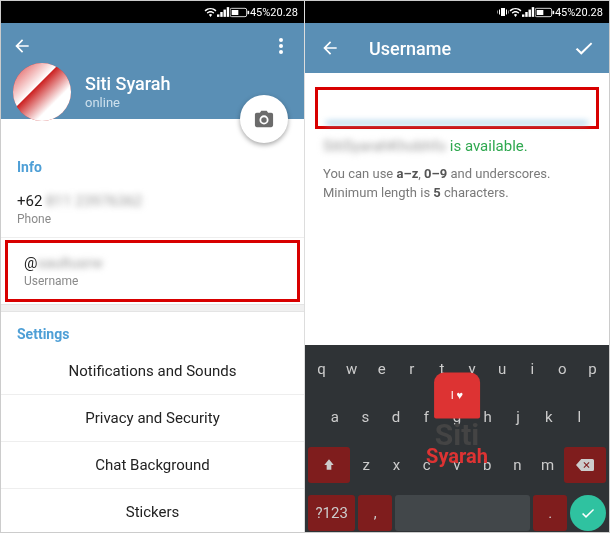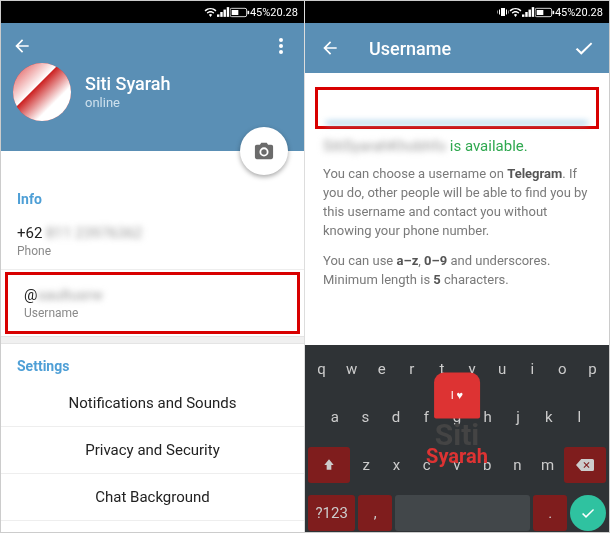--- a/index.html
+++ b/index.html
@@ -3,21 +3,21 @@
 <meta charset="utf-8">
 <style>
 *{margin:0;padding:0;box-sizing:border-box;font-family:Roboto,Arial,sans-serif;-webkit-font-smoothing:antialiased}
 body{width:610px;height:533px;background:#fff;display:flex;overflow:hidden;border:1px solid #ccc}
 .phone{width:304px;height:531px;background:#fff;position:relative;overflow:hidden}
 .phone.left{border-right:1px solid #ddd}
 .status{height:22px;background:#000;color:#fff;display:flex;align-items:center;justify-content:flex-end;font-size:11px;padding:0 6px;}
 .status .ic{display:inline-flex;align-items:center}
 .hdr{background:#5a8fb5;color:#fff;display:flex;align-items:center;position:relative}
 .hdr.username{height:50px;padding:0 10px}
-.hdr.profile{height:128px;align-items:flex-start;padding:10px 12px}
+.hdr.profile{height:96px;align-items:flex-start;padding:10px 12px}
 .hdr-title{font-size:18px;margin-left:24px;font-weight:500}
 .btn-ico{width:30px;height:30px;display:flex;align-items:center;justify-content:center;cursor:pointer}
 .avatar{width:58px;height:58px;border-radius:50%;background:#c33;margin-top:30px;flex:none;overflow:hidden;position:relative}
 .avatar::after{content:"";position:absolute;inset:0;background:linear-gradient(135deg,#d44 0%,#fff 40%,#c22 41%,#fff 70%)}
 .prof-text{margin-left:14px;margin-top:40px}
 .prof-name{font-size:18px;font-weight:500}
 .prof-status{font-size:13px;color:#cde0ed;margin-top:1px}
 .more{position:absolute;right:8px;top:8px;font-size:18px}
 .cam{position:absolute;right:16px;bottom:-24px;width:48px;height:48px;border-radius:50%;background:#fff;box-shadow:0 2px 5px rgba(0,0,0,.35);display:flex;align-items:center;justify-content:center}
 .section-h{color:#4e9fd6;font-size:14px;font-weight:700;padding:14px 16px 6px}
@@ -171,21 +171,20 @@
       <svg width="22" height="22" viewBox="0 0 24 24">
           <path fill="#fff" d="M9 16.2l-4.2-4.2L3 13.4 9 19.4 21 7.4 19.6 6z"></path>
         </svg>
     </span>
   </div>
 
   <div class="input-box">
     <input class="input-field blurred" value="" style="">
   </div>
   <div class="avail"><span class="blurred">SitiSyarahKhobhfo</span><span> is available.</span></div>
-  <div class="desc"><span>You can choose a username on </span><b>Telegram</b><span>. If you do, other people will be able to find you by this username and contact you without knowing your phone number.</span></div>
   <div class="desc"><span>You can use </span><b>a–z</b><span>, </span><b>0–9</b><span> and underscores. Minimum length is </span><b>5</b><span> characters.</span></div>
 
   <div class="kbd">
     <div class="wm">
       <div class="heart">I ♥</div>
       <div class="t1">Siti</div>
       <div class="t2">Syarah</div>
     </div>
     <div class="krow" id="kr1">
         <div class="key">q</div>

